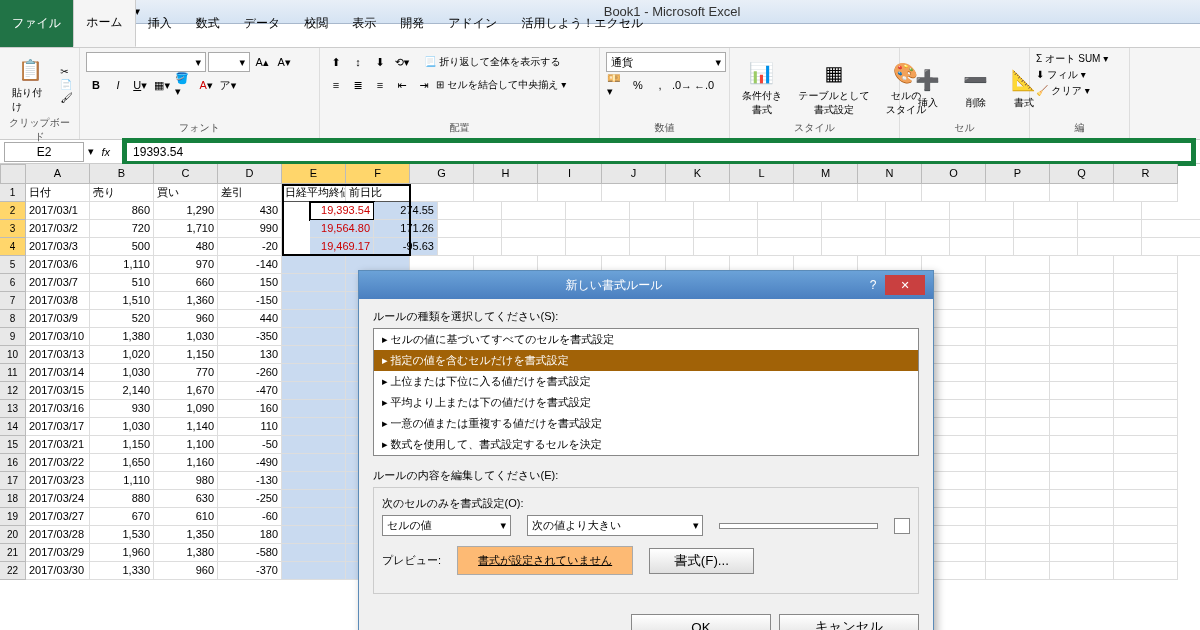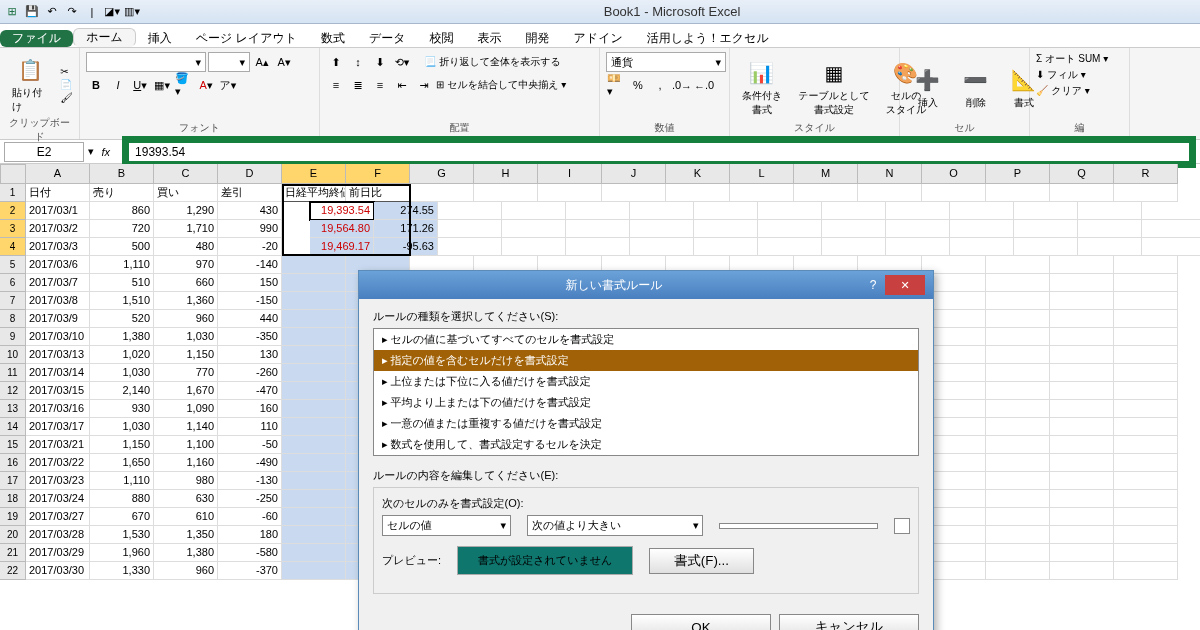--- a/index.html
+++ b/index.html
@@ -4,39 +4,39 @@
 <style>
 * { margin: 0; padding: 0; box-sizing: border-box; font-family: "Yu Gothic UI", "Meiryo", sans-serif; }
 body { background: #fff; font-size: 11px; overflow: hidden; width: 1200px; height: 630px; }
 
 .titlebar { height: 24px; background: linear-gradient(#e8eff7,#d5e3f3); display: flex; align-items: center; border-bottom: 1px solid #a8b8cc; }
 .qat { display: flex; gap: 4px; padding: 0 4px; align-items: center; }
 .qat-icon { width: 16px; height: 16px; display: flex; align-items: center; justify-content: center; font-size: 11px; }
 .title-text { flex: 1; text-align: center; color: #333; font-size: 13px; }
 
 .ribbon-tabs { height: 24px; background: #fff; display: flex; align-items: flex-end; border-bottom: 1px solid #ccc; }
-.tab { padding: 0 12px; font-size: 12px; cursor: pointer; border-radius: 6px; }
+.tab { padding: 15px 12px; font-size: 12px; cursor: pointer; }
 .tab.file { background: #217346; color: #fff; }
 .tab.active { border: 1px solid #ccc; border-bottom: 1px solid #f5f5f5; background: #f5f5f5; }
 
 .ribbon { height: 92px; background: #f5f5f5; border-bottom: 1px solid #ccc; display: flex; }
 .group { border-right: 1px solid #ddd; padding: 4px 6px; display: flex; flex-direction: column; justify-content: space-between; }
 .group-label { font-size: 10px; text-align: center; color: #555; }
 .group-content { flex: 1; display: flex; gap: 4px; align-items: center; }
 .big-btn { display: flex; flex-direction: column; align-items: center; padding: 2px 6px; font-size: 10px; }
 .big-icon { width: 32px; height: 32px; display: flex; align-items: center; justify-content: center; font-size: 20px; }
 .small-row { display: flex; flex-direction: column; gap: 2px; font-size: 10px; }
 .ctrl-row { display: flex; gap: 2px; align-items: center; }
 .combo { border: 1px solid #aaa; background: #fff; padding: 1px 4px; font-size: 11px; height: 20px; display: flex; align-items: center; }
 .btn-sm { width: 20px; height: 20px; display: flex; align-items: center; justify-content: center; border: 1px solid transparent; }
 
 .formula-bar { height: 24px; display: flex; align-items: center; border-bottom: 1px solid #ccc; }
 .name-box { width: 80px; border: 1px solid #aaa; margin: 2px 4px; padding: 2px 6px; text-align: center; font-size: 12px; }
 .fx-label { padding: 0 8px; font-style: italic; }
-.formula-input { flex: 1; border: 7px solid #15803d; margin: 2px 4px; padding: 2px 6px; font-size: 12px; }
+.formula-input { flex: 1; border: 5px solid #15803d; margin: 2px 4px; padding: 2px 6px; font-size: 12px; }
 
 .sheet { display: flex; height: calc(630px - 164px); position: relative; }
 .corner { width: 26px; height: 20px; background: #e8e8e8; border: 1px solid #bbb; }
 .col-headers { display: flex; height: 20px; }
 .col-h { width: 64px; background: #e8e8e8; border-right: 1px solid #bbb; border-bottom: 1px solid #bbb; text-align: center; font-size: 11px; line-height: 19px; }
 .col-h.sel { background: #ffd66b; }
 .row-headers { display: flex; flex-direction: column; }
 .row-h { width: 26px; height: 18px; background: #e8e8e8; border-right: 1px solid #bbb; border-bottom: 1px solid #bbb; text-align: center; font-size: 10px; line-height: 17px; }
 .row-h.sel { background: #ffd66b; }
 .cells { position: relative; }
@@ -55,21 +55,21 @@
 .dlg-close { width: 40px; height: 20px; background: #c94040; color: #fff; display: flex; align-items: center; justify-content: center; font-size: 11px; }
 .dlg-help { width: 24px; text-align: center; }
 .dlg-body { padding: 10px 14px; font-size: 11px; }
 .dlg-label { margin-bottom: 4px; }
 .rule-list { border: 1px solid #888; background: #fff; margin-bottom: 12px; }
 .rule-item { padding: 3px 8px; }
 .rule-item.sel { background: #a16207; color: #fff; }
 .rule-edit { border: 1px solid #ccc; padding: 8px; }
 .ctrl-line { display: flex; gap: 16px; align-items: center; margin-bottom: 10px; }
 .select-box { border: 1px solid #888; background: #fff; padding: 2px 4px; display: flex; align-items: center; justify-content: space-between; }
-.preview-box { border: 1px solid #aaa; padding: 6px 20px; background: #0f766e; }
+.preview-box { border: 1px solid #aaa; padding: 6px 20px; background: #fdba74; text-decoration: underline; }
 .dlg-btn { border: 1px solid #888; background: linear-gradient(#fff,#e0e0e0); padding: 3px 24px; }
 .dlg-buttons { display: flex; justify-content: flex-end; gap: 8px; padding: 10px 14px; }
 .refedit-icon { width: 16px; height: 16px; border: 1px solid #888; background: #fff; }
 </style>
 </head>
 <body>
 
 <div class="titlebar">
   <div class="qat">
     <span class="qat-icon" style="color:#217346">⊞</span>
@@ -80,21 +80,20 @@
     <span class="qat-icon">◪▾</span>
     <span class="qat-icon">▥▾</span>
   </div>
   <div class="title-text">Book1 - Microsoft Excel</div>
 </div>
 
 <div class="ribbon-tabs">
   <div class="tab file">ファイル</div>
   <div class="tab active">ホーム</div>
   <div class="tab">挿入</div>
-  <div class="tab">ページ レイアウト</div>
   <div class="tab">数式</div>
   <div class="tab">データ</div>
   <div class="tab">校閲</div>
   <div class="tab">表示</div>
   <div class="tab">開発</div>
   <div class="tab">アドイン</div>
   <div class="tab">活用しよう！エクセル</div>
 </div>
 
 <div class="ribbon">

